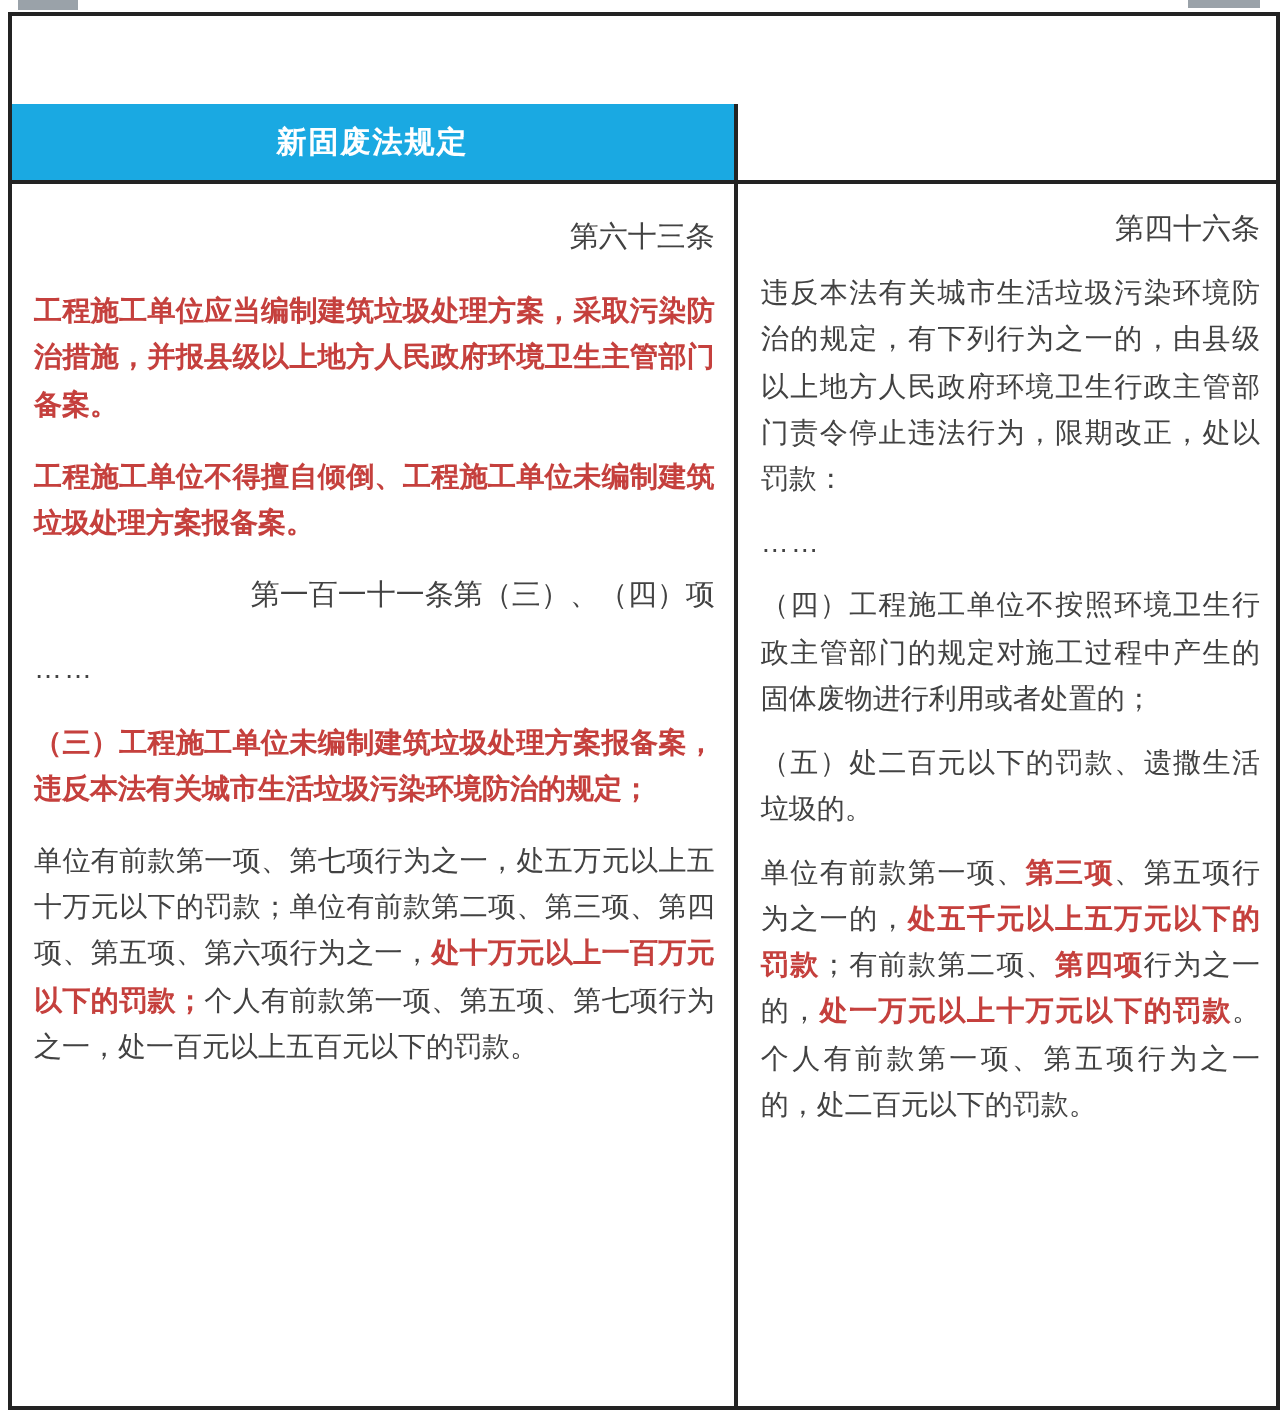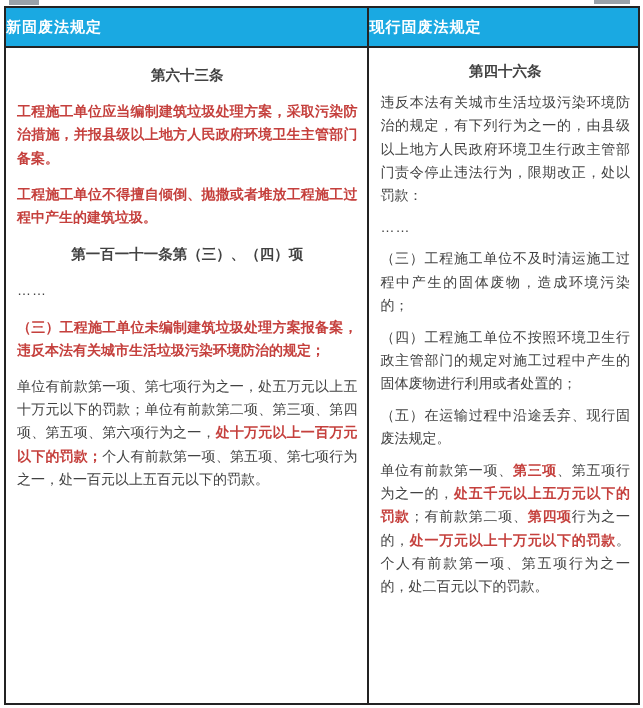--- a/index.html
+++ b/index.html
@@ -37,22 +37,24 @@
     display: flex;
     border-bottom: 2px solid #232323;
     flex: 0 0 auto;
   }
   .th {
     background: #1aa9e2;
     color: #ffffff;
     font-weight: bold;
     font-size: 15px;
     letter-spacing: 1px;
+    text-align: center;
     padding: 10px 1px 9px 0;
     box-sizing: border-box;
+    margin-top: 44px;
   }
   .th-left {
     width: 57.5%;
     border-right: 2px solid #232323;
   }
   .th-right { flex: 1; }
 
   .tbody {
     display: flex;
     flex: 1 1 auto;
@@ -72,58 +74,56 @@
     font-size: 14px;
     line-height: 1.66;
     text-align: justify;
     color: #424242;
     margin: 12px 0;
   }
   .td-left  p { margin: 13px 0; }
   .td-right p { margin: 8.5px 0; }
 
   .td p.p-heading {
-    font-weight: bold;
+    font-weight: normal;
     color: #2e2e2e;
     font-size: 14.5px;
-    text-align: center;
+    text-align: right;
   }
   .td p.p-ellipsis {
     letter-spacing: 1px;
     text-align: left;
   }
   .seg-black { color: #424242; }
   .seg-red   { color: #c5403d; font-weight: 600; }
 </style>
 </head>
 <body>
 
 <div class="frame">
   <div class="artifact artifact-left"></div>
   <div class="artifact artifact-right"></div>
 
   <div class="law-table">
     <div class="thead">
       <div class="th th-left">新固废法规定</div>
-      <div class="th th-right">现行固废法规定</div>
     </div>
     <div class="tbody">
       <div class="td td-left" id="col-left">
           <p class="p-heading"><span class="seg-black">第六十三条</span></p>
           <p class="p-body"><span class="seg-red">工程施工单位应当编制建筑垃圾处理方案，采取污染防治措施，并报县级以上地方人民政府环境卫生主管部门备案。</span></p>
-          <p class="p-body"><span class="seg-red">工程施工单位不得擅自倾倒、抛撒或者堆放工程施工过程中产生的建筑垃圾。</span></p>
+          <p class="p-body"><span class="seg-red">工程施工单位不得擅自倾倒、工程施工单位未编制建筑垃圾处理方案报备案。</span></p>
           <p class="p-heading"><span class="seg-black">第一百一十一条第（三）、（四）项</span></p>
           <p class="p-ellipsis"><span class="seg-black">……</span></p>
           <p class="p-body"><span class="seg-red">（三）工程施工单位未编制建筑垃圾处理方案报备案，违反本法有关城市生活垃圾污染环境防治的规定；</span></p>
           <p class="p-body"><span class="seg-black">单位有前款第一项、第七项行为之一，处五万元以上五十万元以下的罚款；单位有前款第二项、第三项、第四项、第五项、第六项行为之一，</span><span class="seg-red">处十万元以上一百万元以下的罚款；</span><span class="seg-black">个人有前款第一项、第五项、第七项行为之一，处一百元以上五百元以下的罚款。</span></p>
         </div>
       <div class="td td-right" id="col-right">
           <p class="p-heading"><span class="seg-black">第四十六条</span></p>
           <p class="p-body"><span class="seg-black">违反本法有关城市生活垃圾污染环境防治的规定，有下列行为之一的，由县级以上地方人民政府环境卫生行政主管部门责令停止违法行为，限期改正，处以罚款：</span></p>
           <p class="p-ellipsis"><span class="seg-black">……</span></p>
-          <p class="p-body"><span class="seg-black">（三）工程施工单位不及时清运施工过程中产生的固体废物，造成环境污染的；</span></p>
           <p class="p-body"><span class="seg-black">（四）工程施工单位不按照环境卫生行政主管部门的规定对施工过程中产生的固体废物进行利用或者处置的；</span></p>
-          <p class="p-body"><span class="seg-black">（五）在运输过程中沿途丢弃、现行固废法规定。</span></p>
+          <p class="p-body"><span class="seg-black">（五）处二百元以下的罚款、遗撒生活垃圾的。</span></p>
           <p class="p-body"><span class="seg-black">单位有前款第一项、</span><span class="seg-red">第三项</span><span class="seg-black">、第五项行为之一的，</span><span class="seg-red">处五千元以上五万元以下的罚款</span><span class="seg-black">；有前款第二项、</span><span class="seg-red">第四项</span><span class="seg-black">行为之一的，</span><span class="seg-red">处一万元以上十万元以下的罚款</span><span class="seg-black">。个人有前款第一项、第五项行为之一的，处二百元以下的罚款。</span></p>
         </div>
     </div>
   </div>
 </div>
 
 </body></html>

